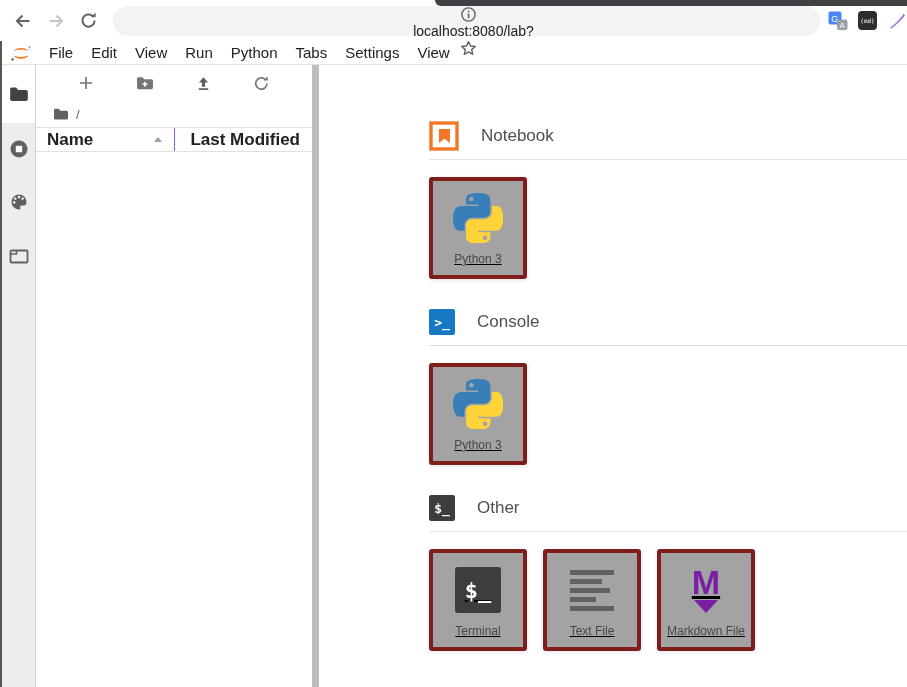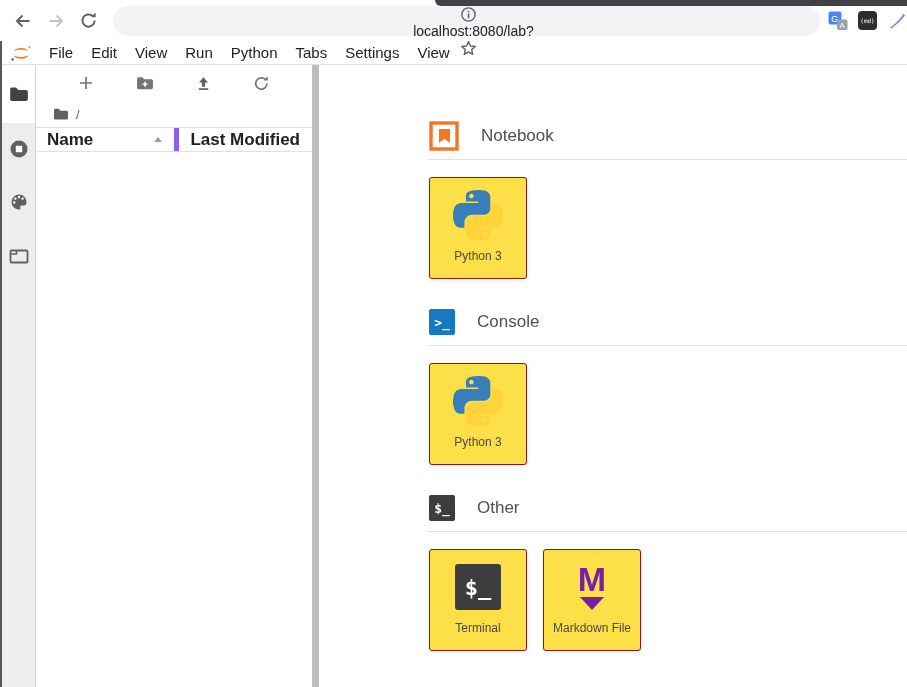--- a/index.html
+++ b/index.html
@@ -32,37 +32,37 @@
   .side-btn + .side-btn { margin-top:25px; }
 
   
   .filebrowser { width:276px; background:#fff; display:flex; flex-direction:column; }
   .fb-toolbar { height:36px; display:flex; align-items:center; justify-content:space-evenly; padding:0 6px; }
   .fb-tb-btn { width:28px; height:26px; display:flex; align-items:center; justify-content:center; }
   .fb-breadcrumb { height:26px; display:flex; align-items:center; padding-left:17px; gap:7px; font-size:13px; color:#616161; }
   .fb-listheader { height:25px; display:flex; align-items:stretch; border-top:1px solid #e0e0e0; border-bottom:1px solid #e0e0e0; font-size:17px; color:#212121; }
   .fb-col-name { flex:0 0 138px; display:flex; align-items:center; padding-left:11px; }
   .sort-caret { width:0; height:0; border-left:4px solid transparent; border-right:4px solid transparent; border-bottom:5px solid #9e9e9e; margin-left:auto; margin-right:12px; }
-  .fb-col-mod { flex:1; display:flex; align-items:center; justify-content:flex-end; padding-right:12px; border-left:5px solid #8b5cf6; }
+  .fb-col-mod { flex:1; display:flex; align-items:center; justify-content:flex-end; padding-right:12px; border-left:1px solid #8b5cf6; }
   .fb-row { height:24px; display:flex; align-items:center; font-size:13px; color:#424242; padding-left:19px; }
   .fb-row .fname { margin-left:8px; }
   .fb-row .fmod { margin-left:auto; padding-right:12px; color:#757575; font-size:12px; }
 
   .splitter { width:7px; background:#bdbdbd; }
 
   
   .main { flex:1; display:flex; flex-direction:column; background:#fff; }
   .tabbar { height:32px; background:#bdbdbd; display:flex; align-items:flex-end; }
   .tab { width:214px; height:27px; background:#fff; border-top:3px solid #4f84c4; display:flex; align-items:center; gap:7px; padding-left:10px; font-size:13px; color:#555; }
   .launcher { flex:1; padding:48px 0 0 110px; overflow:hidden; }
   .section-header { display:flex; align-items:center; gap:22px; height:30px;margin-top:8px; }
   .section-title { font-size:17px; color:#4f4f4f; }
   .divider { height:1px; background:#e0e0e0; margin-top:8px; }
   .cards { display:flex; gap:16px; margin-top:17px; margin-bottom:28px; }
-  .card { width:98px; height:102px; background:#fde047; border:1px solid #7f1d1d; border-radius:3px; box-shadow:0 1px 4px rgba(0,0,0,.12); display:flex; flex-direction:column; align-items:center; padding-top:11px; cursor:pointer; }
+  .card { width:98px; height:102px; background:#a3a3a3; border:4px solid #7f1d1d; border-radius:3px; box-shadow:0 1px 4px rgba(0,0,0,.12); display:flex; flex-direction:column; align-items:center; padding-top:11px; cursor:pointer;text-decoration:underline; }
   .card-icon { height:52px; display:flex; align-items:center; justify-content:center; }
   .card-label { margin-top:8px; font-size:12px; color:#484848; text-align:center; line-height:1.25; padding:0 5px; }
 
   
   .nb-icon { width:30px; height:30px; }
   .console-chip { width:26px; height:26px; background:#1779c2; border-radius:2px; color:#fff; font-family:"DejaVu Sans Mono", monospace; font-weight:bold; font-size:13px; display:flex; align-items:center; justify-content:center; }
   .other-chip { width:26px; height:26px; background:#3d3d3d; border-radius:2px; color:#fff; font-family:"DejaVu Sans Mono", monospace; font-weight:bold; font-size:13px; display:flex; align-items:center; justify-content:center; }
   .terminal-chip { width:46px; height:46px; background:#3d3d3d; border-radius:3px; color:#fff; font-family:"DejaVu Sans Mono", monospace; font-weight:bold; font-size:22px; display:flex; align-items:center; justify-content:center; }
   .textfile-lines { width:44px; display:flex; flex-direction:column; gap:4px; }
   .textfile-lines i { display:block; height:5px; background:#616161; }
@@ -293,20 +293,32 @@
             <div class="divider"></div>
             <div class="cards">
               <div class="card">
                 <span class="card-icon">
                   <span class="terminal-chip">$_</span>
                 </span>
                 <div class="card-label">Terminal</div>
               </div>
               <div class="card">
                 <span class="card-icon">
+                  <span class="textfile-lines">
+                    <i style="width:44px;"></i>
+                      <i style="width:32px;"></i>
+                      <i style="width:40px;"></i>
+                      <i style="width:26px;"></i>
+                      <i style="width:44px;"></i>
+                  </span>
+                </span>
+                <div class="card-label">Text File</div>
+              </div>
+              <div class="card">
+                <span class="card-icon">
                   <span class="md-wrap">
                     <span class="md-m">M</span>
                     <span class="md-tri"></span>
                   </span>
                 </span>
                 <div class="card-label">Markdown File</div>
               </div>
             </div>
           </div>
 

